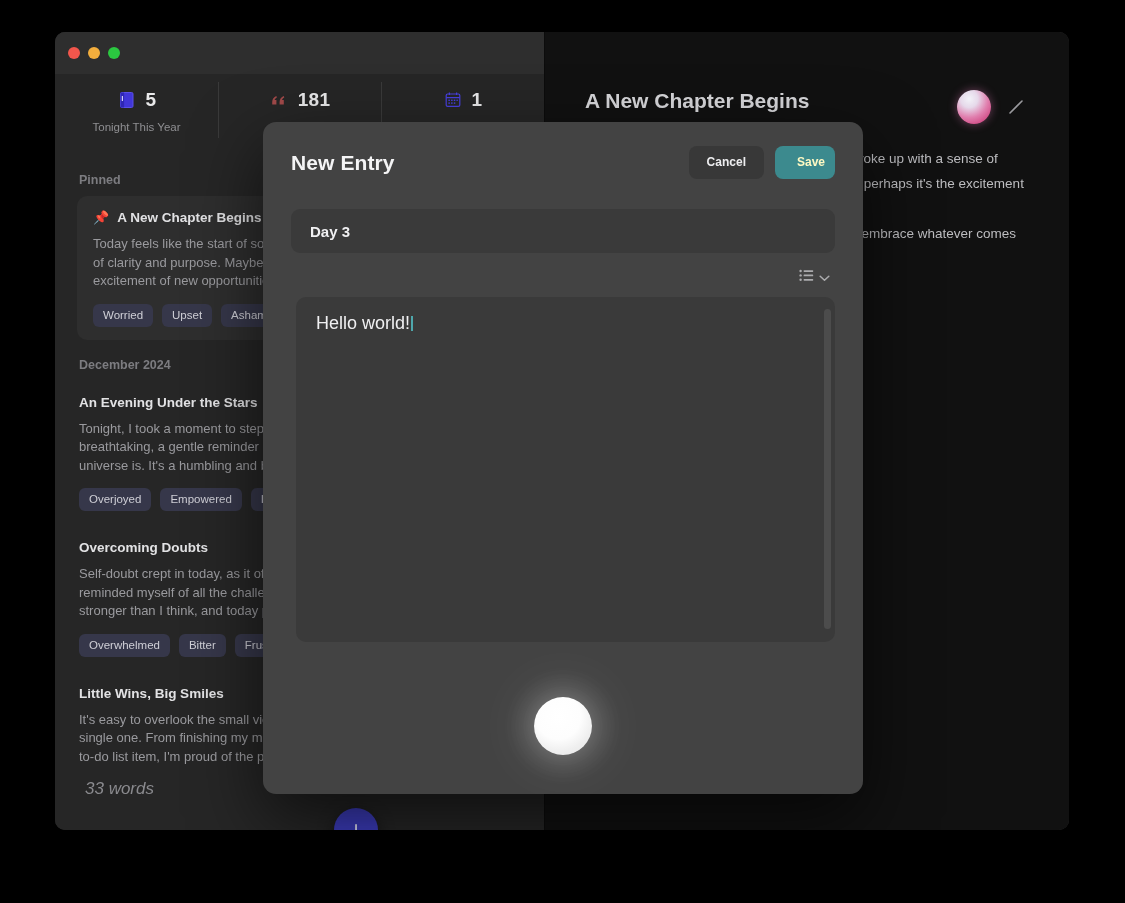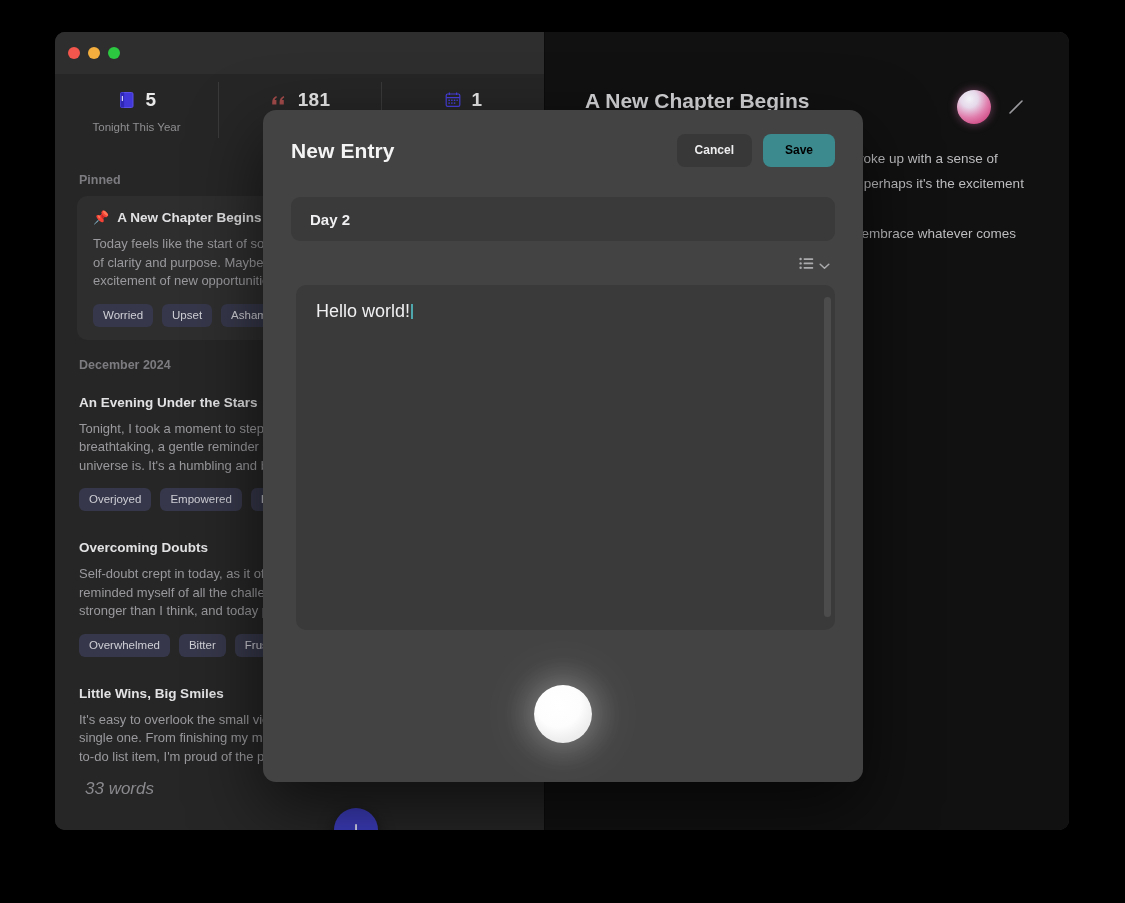--- a/index.html
+++ b/index.html
@@ -231,21 +231,21 @@
     font-size: 13.5px;
     line-height: 25px;
     color: #bdbdc0;
     box-sizing: border-box;
   }
 
   
   .modal {
     position: absolute;
     left: 263px;
-    top: 110px;
+    top: 122px;
     width: 600px;
     height: 672px;
     background: #434343;
     border-radius: 13px;
     box-shadow: 0 26px 70px rgba(0,0,0,.62);
     overflow: hidden;
     z-index: 20;
   }
   .modal-head {
     display: flex;
@@ -262,21 +262,21 @@
   .btn {
     border: 0;
     border-radius: 8px;
     font-size: 12px;
     font-weight: bold;
     padding: 9px 18px 10px 18px;
     cursor: pointer;
     font-family: "Liberation Sans", sans-serif;
   }
   .btn-cancel { background: #383838; color: #ededef; margin-right: 11px; }
-  .btn-save   { background: #3c8a8e; color: #000000; padding-left: 22px; padding-right: 22px; }
+  .btn-save   { background: #3c8a8e; color: #fef9c3; padding-left: 22px; padding-right: 10px; }
 
   .title-field {
     margin: 30px 28px 0 28px;
     background: #3a3a3a;
     border-radius: 9px;
     height: 44px;
     display: flex;
     align-items: center;
     padding: 0 19px;
     box-sizing: border-box;
@@ -505,21 +505,21 @@
   </div>
 
   <div class="modal">
 
     <div class="modal-head">
       <div class="modal-title">New Entry</div>
       <button class="btn btn-cancel">Cancel</button>
       <button class="btn btn-save">Save</button>
     </div>
 
-    <div class="title-field" placeholder="Entry title">Day 2</div>
+    <div class="title-field" placeholder="Entry title">Day 3</div>
 
     <div class="format-bar">
       <div class="fmt-btn">
         <span>
           <svg width="15" height="13" viewBox="0 0 15 13">
             <g fill="#c9c9cc">
               <circle cx="1.6" cy="2" r="1.2"></circle>
                 <rect x="4.6" y="1.2" width="9.6" height="1.7" rx=".6"></rect>
               <circle cx="1.6" cy="6.4" r="1.2"></circle>
                 <rect x="4.6" y="5.6" width="9.6" height="1.7" rx=".6"></rect>

